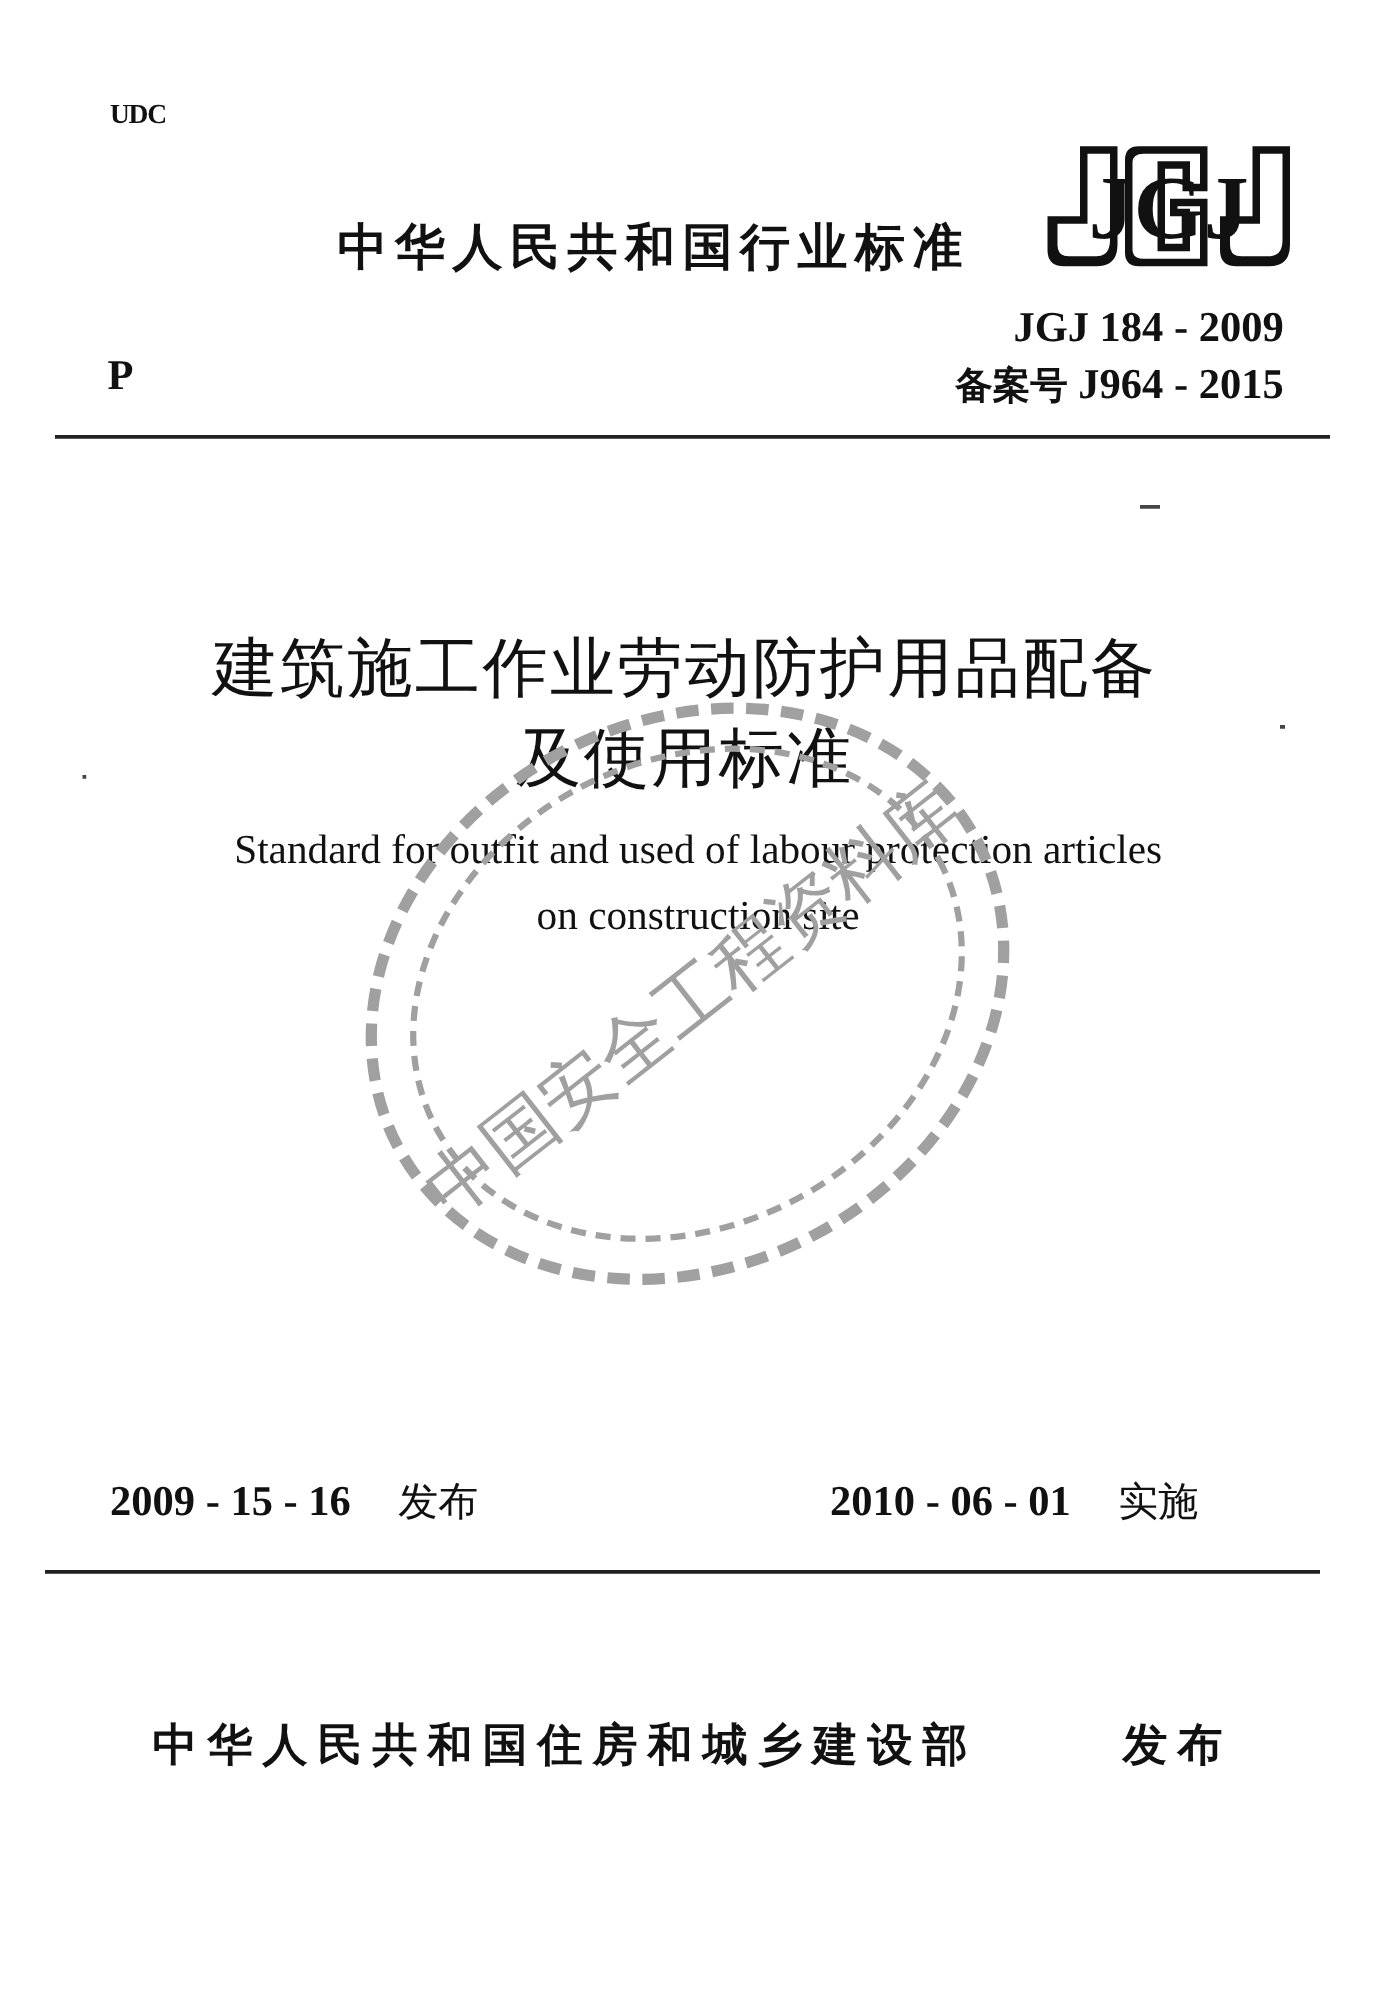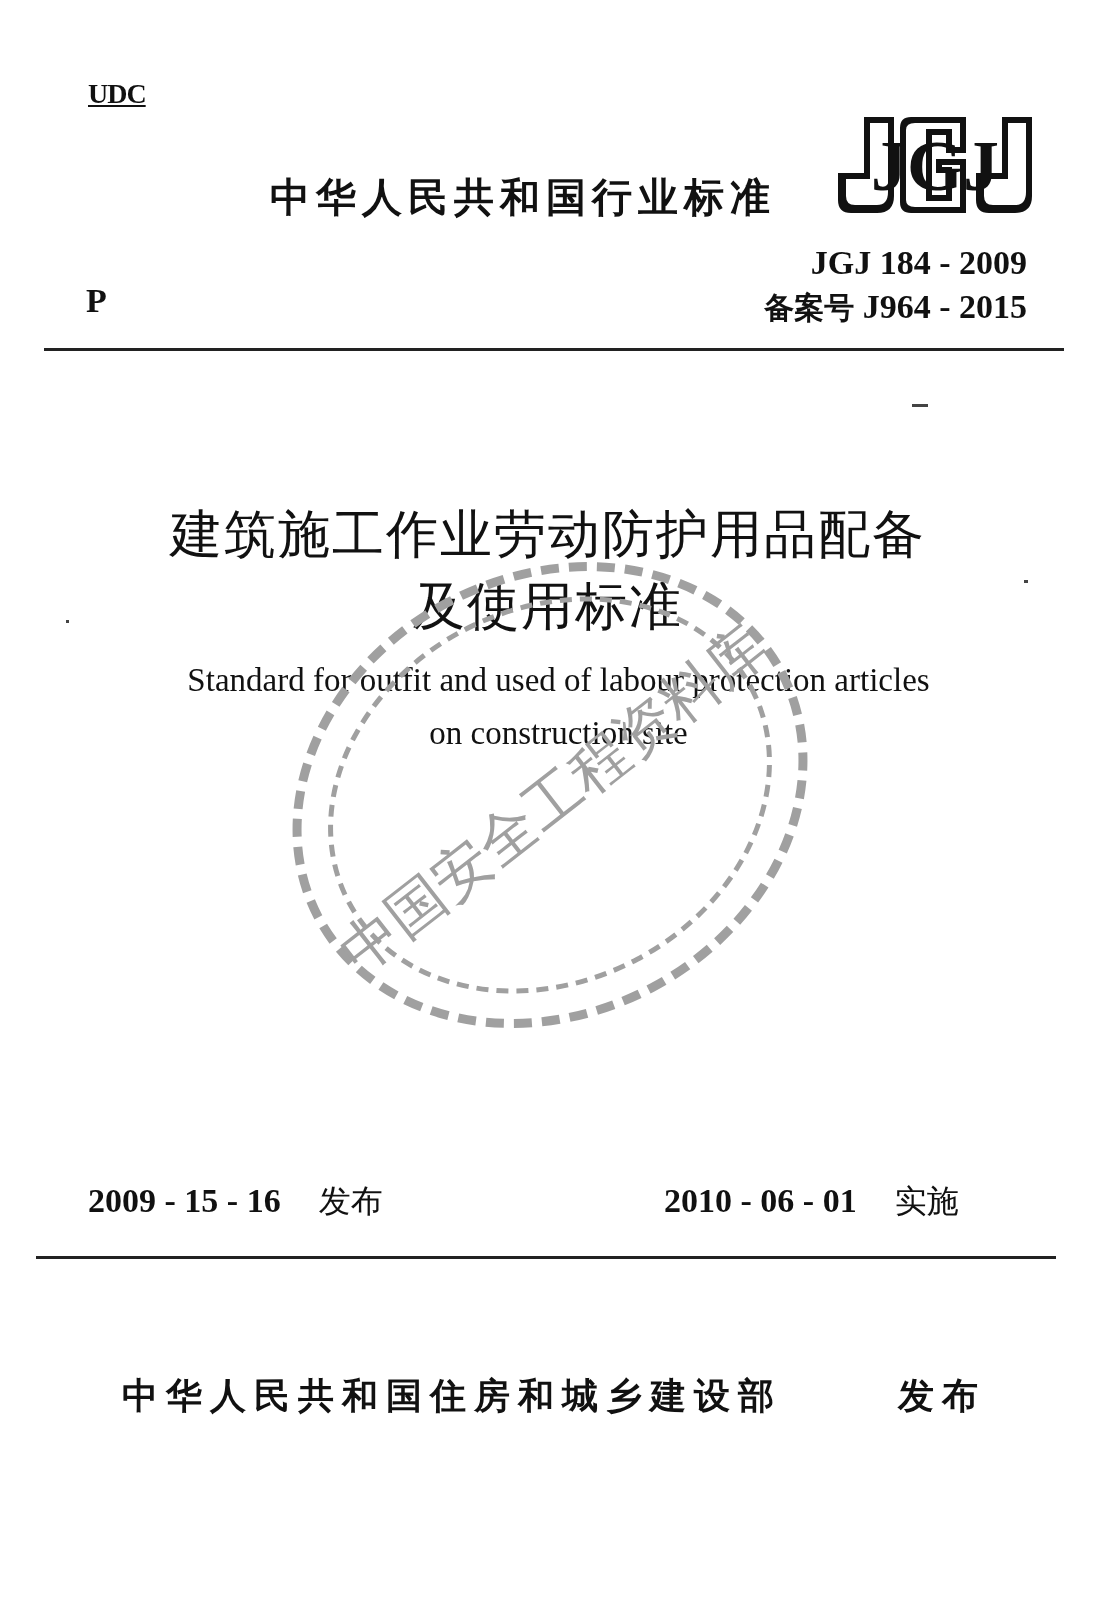--- a/index.html
+++ b/index.html
@@ -1,19 +1,19 @@
 <!DOCTYPE html>
 <html><head>
 <meta charset="utf-8">
 <style>
   html, body { margin:0; padding:0; background:#fff; }
   body { width:1117px; height:1600px; position:relative; overflow:hidden; color:#111;
          font-family:"DejaVu Serif","Liberation Serif",serif; }
   .abs { position:absolute; }
-  .udc { left:88px; top:78px; font-family:"Liberation Serif",serif; font-weight:bold; font-size:28px; letter-spacing:-1px;text-decoration:underline; }
+  .udc { left:88px; top:78px; font-family:"Liberation Serif",serif; font-weight:bold; font-size:22px; letter-spacing:-1px; }
   .p-code { left:86px; top:282px; font-family:"Liberation Serif",serif; font-weight:bold; font-size:34px; }
   .industry { left:270px; top:170px; font-family:"DejaVu Sans",sans-serif; font-weight:bold; font-size:40px; letter-spacing:6px; }
   .logo { left:835px; top:112px; width:200px; height:106px; }
   .std-no { right:90px; top:244px; font-family:"Liberation Serif",serif; font-weight:bold; font-size:34px; text-align:right; }
   .record-no { right:90px; top:288px; font-family:"Liberation Serif",serif; font-weight:bold; font-size:34px; text-align:right; }
   .record-no .lbl { font-family:Liberation Serif, serif; font-size:30px; }
   .rule1 { left:44px; top:348px; width:1020px; height:3px; background:#222; }
   .title-zh { left:0; width:1096px; text-align:center; font-family:"DejaVu Serif",serif; font-size:52px; }
   .t1 { top:500px; letter-spacing:2px; }
   .t2 { top:572px; letter-spacing:2px; }

